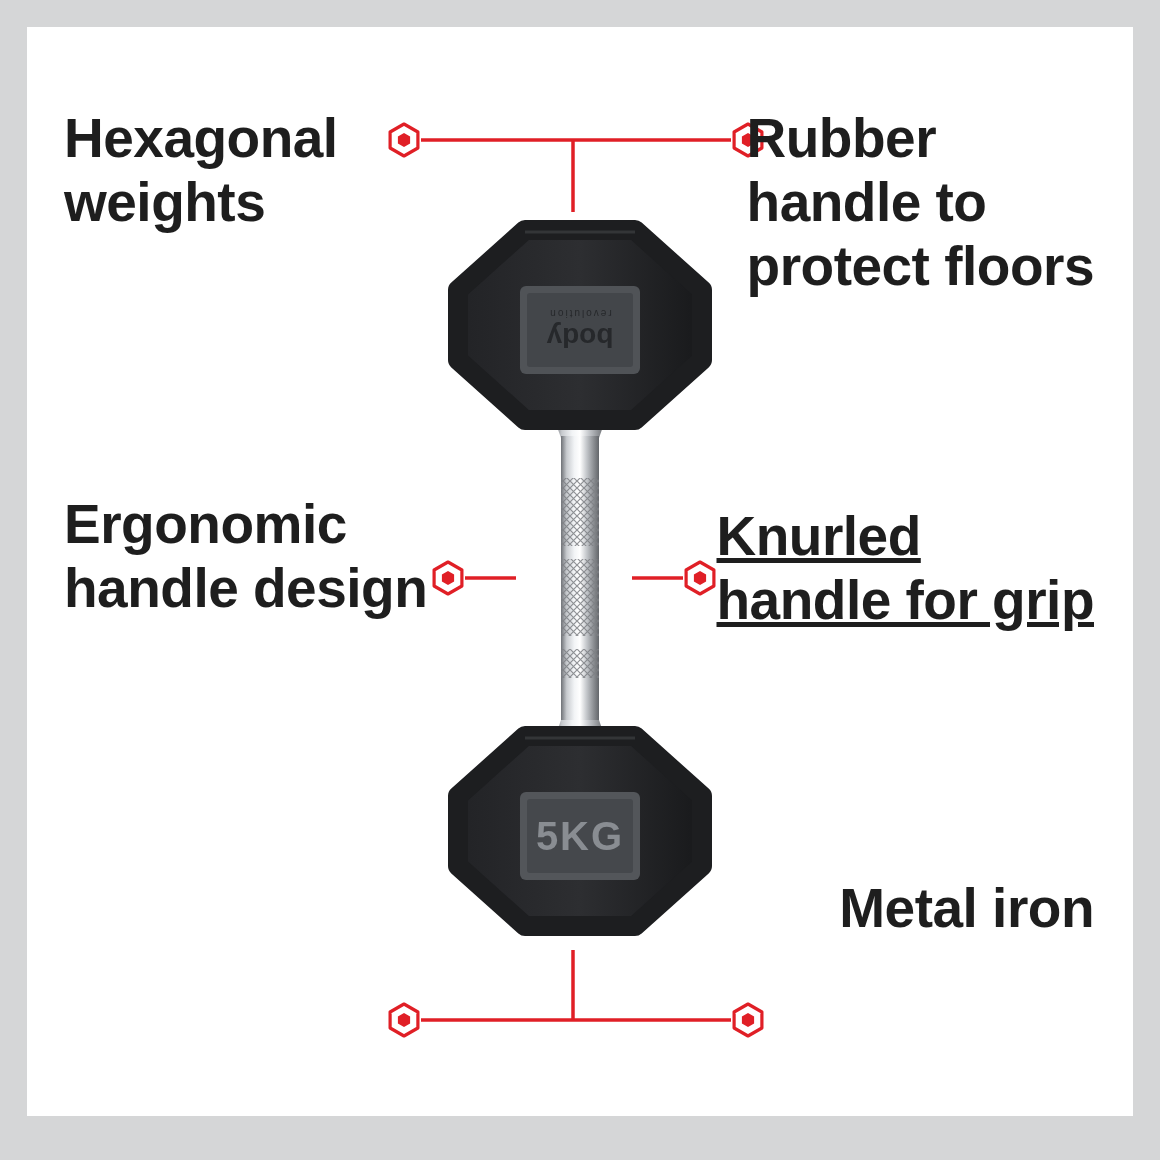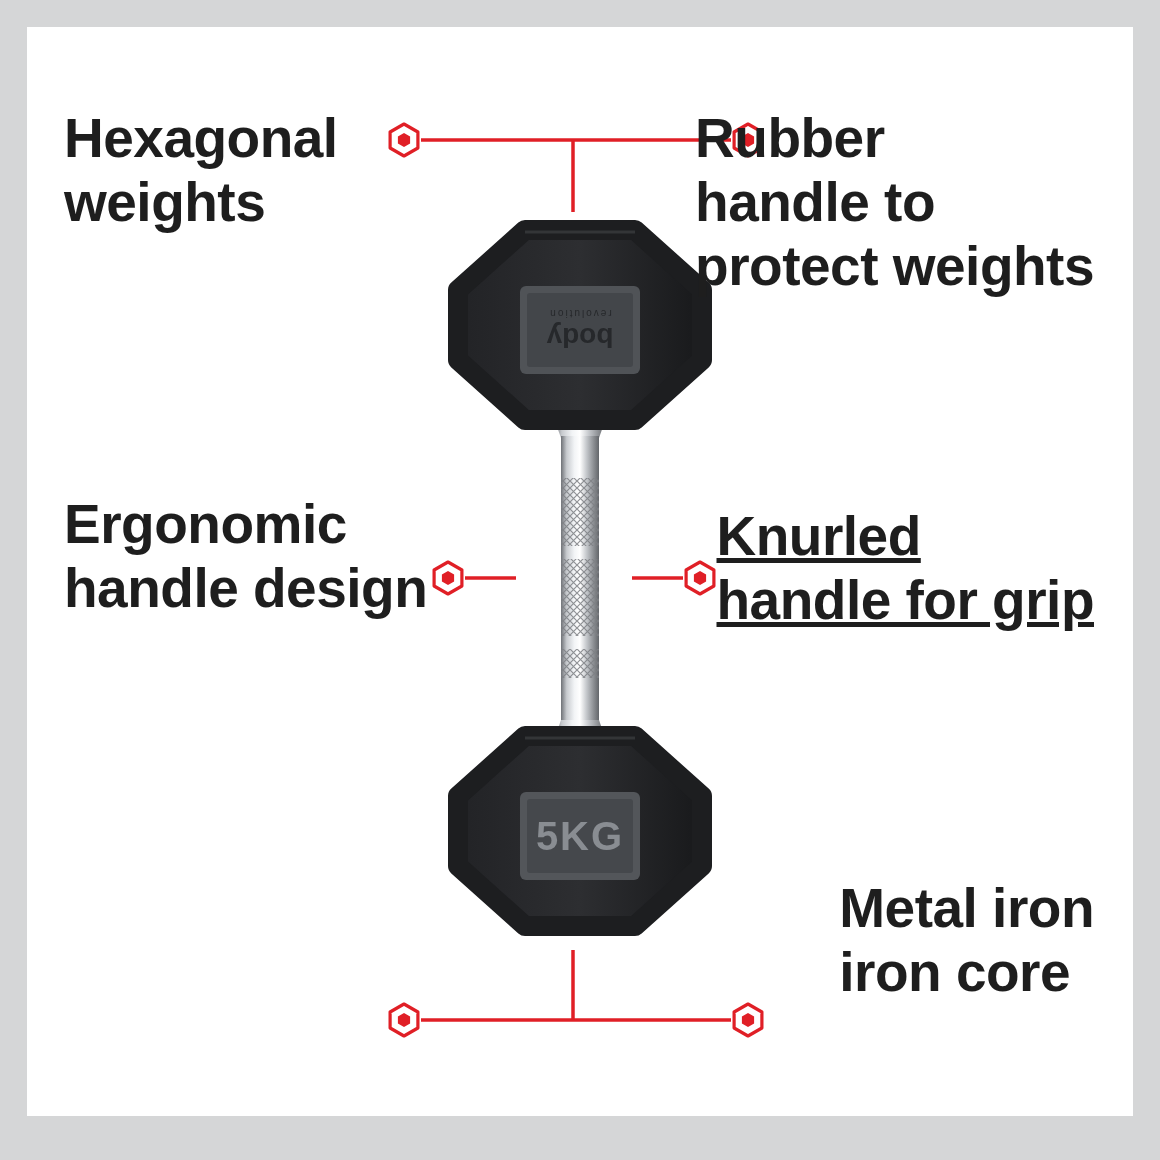--- a/index.html
+++ b/index.html
@@ -134,32 +134,31 @@
   </svg>
 
   <div class="callout c-tl">
     <div>Hexagonal</div>
     <div>weights</div>
   </div>
 
   <div class="callout c-tr align-right">
     <div>Rubber</div>
     <div>handle to</div>
-    <div>protect weights</div>
+    <div>protect floors</div>
   </div>
 
   <div class="callout c-ml">
     <div>Ergonomic</div>
     <div>handle design</div>
   </div>
 
   <div class="callout c-mr align-right">
     <div>Knurled</div>
     <div>handle for grip</div>
   </div>
 
 
   <div class="callout c-br align-right">
     <div>Metal iron</div>
-    <div>iron core</div>
   </div>
 
 </div>
 
 </body></html>

